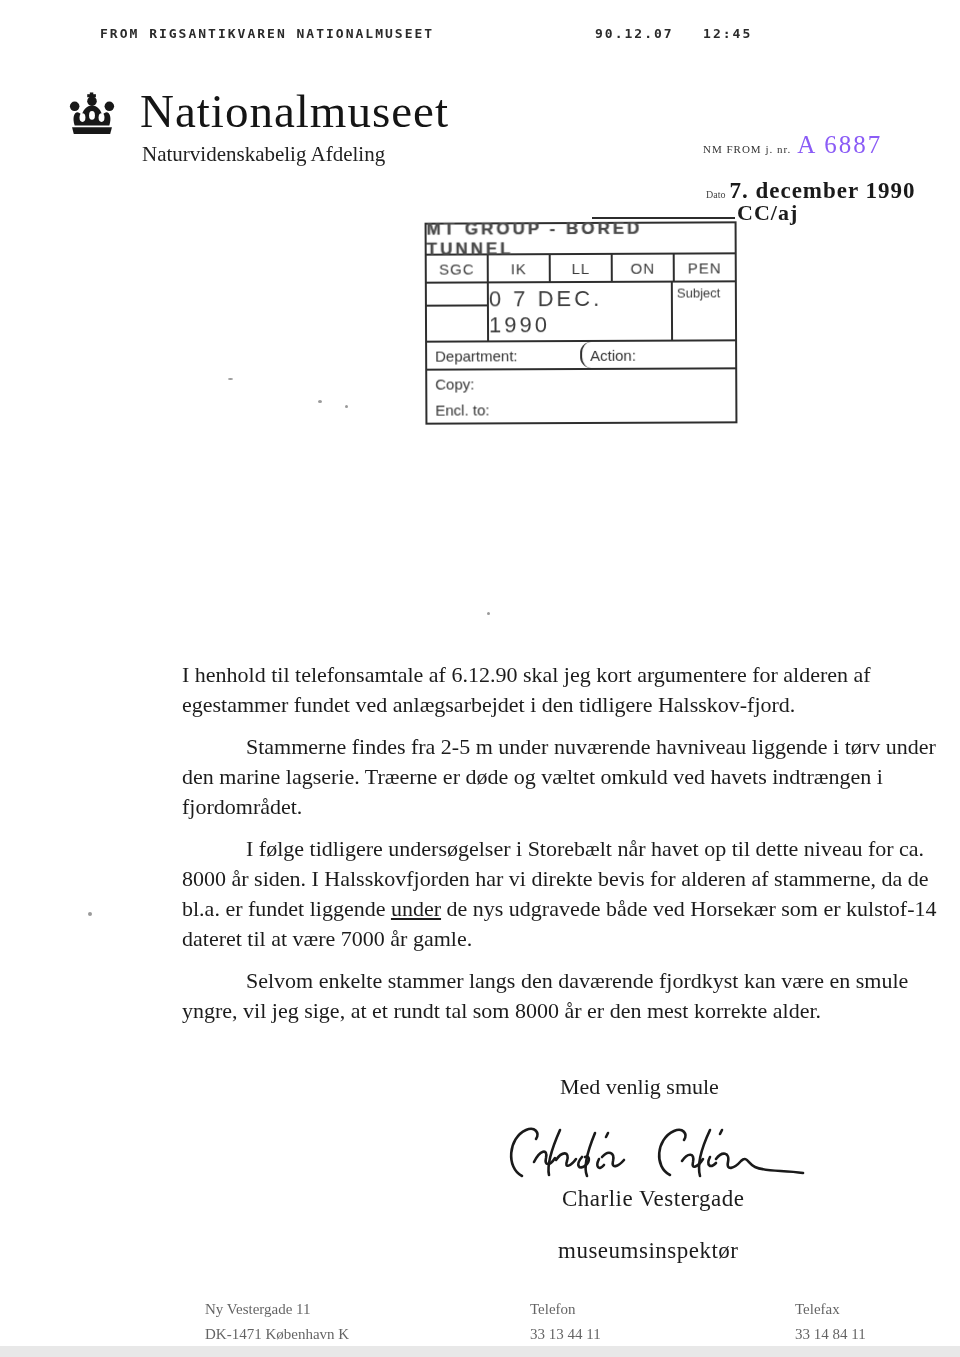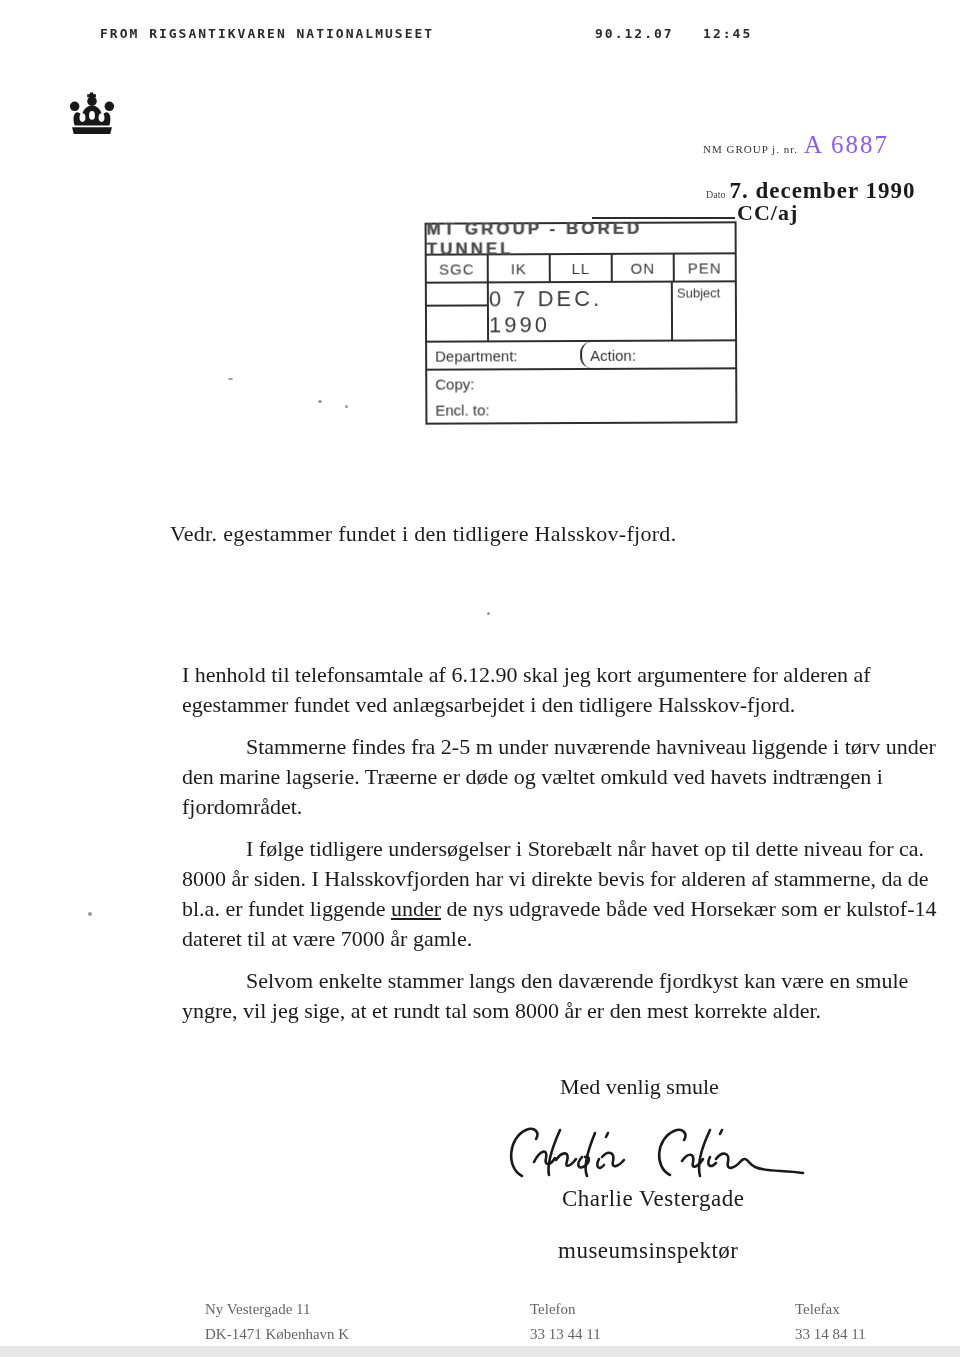--- a/index.html
+++ b/index.html
@@ -92,23 +92,25 @@
     <rect x="24.5" y="2" width="10" height="3.5" fill="#181818"></rect>
     <circle cx="10" cy="16" r="5.5" fill="#181818"></circle>
     <circle cx="30" cy="10" r="5.5" fill="#181818"></circle>
     <circle cx="50" cy="16" r="5.5" fill="#181818"></circle>
     <path d="M10,38 C6,26 12,18 18,26 C21,18 25,15 30,15 C35,15 39,18 42,26 C48,18 54,26 50,38 Z" fill="#181818"></path>
     <ellipse cx="19" cy="29" rx="3.4" ry="5" fill="#ffffff"></ellipse>
     <ellipse cx="30" cy="26.5" rx="3.4" ry="5" fill="#ffffff"></ellipse>
     <ellipse cx="41" cy="29" rx="3.4" ry="5" fill="#ffffff"></ellipse>
     <path d="M7,40 L53,40 L51,48 L9,48 Z" fill="#181818"></path>
   </svg>
+  <div class="abs org-name">Nationalmuseet</div>
+  <div class="abs org-dept">Naturvidenskabelig Afdeling</div>
 
   <div class="abs journal">
-    <span>NM GROUP j. nr.</span><span class="jno">A 6887</span>
+    <span>NM FROM j. nr.</span><span class="jno">A 6887</span>
   </div>
   <div class="abs dateline">
     <span>Dato</span><span class="dval">7. december 1990</span>
   </div>
   <div class="abs cc-line"></div>
   <div class="abs cc-text">CC/aj</div>
 
   <div class="abs stamp">
     <div class="stamp-row st-title">MT GROUP - BORED TUNNEL</div>
     <div class="stamp-row st-cols">
@@ -126,21 +128,20 @@
       <div class="st-mid-right">Subject</div>
     </div>
     <div class="stamp-row st-dept">
       <div class="d-cell">Department:</div>
       <div class="d-cell">Action:</div>
     </div>
     <div class="stamp-row st-copy">Copy:</div>
     <div class="stamp-row st-encl">Encl. to:</div>
   </div>
 
-  <div class="abs subject">Vedr. egestammer fundet i den tidligere Halsskov-fjord.</div>
 
   <div class="abs body-text">
     <p class="first">I henhold til telefonsamtale af 6.12.90 skal jeg kort argumentere for alderen af egestammer fundet ved anlægsarbejdet i den tidligere Halsskov-fjord.</p>
     <p>Stammerne findes fra 2-5 m under nuværende havniveau liggende i tørv under den marine lagserie. Træerne er døde og væltet omkuld ved havets indtrængen i fjordområdet.</p>
     <p><span>I følge tidligere undersøgelser i Storebælt når havet op til dette niveau for ca. 8000 år siden. I Halsskovfjorden har vi direkte bevis for alderen af stammerne, da de bl.a. er fundet liggende </span><span class="uline">under</span><span> de nys udgravede både ved Horsekær som er kulstof-14 dateret til at være 7000 år gamle.</span></p>
     <p>Selvom enkelte stammer langs den daværende fjordkyst kan være en smule yngre, vil jeg sige, at et rundt tal som 8000 år er den mest korrekte alder.</p>
   </div>
 
   <div class="abs closing">Med venlig smule</div>
 

